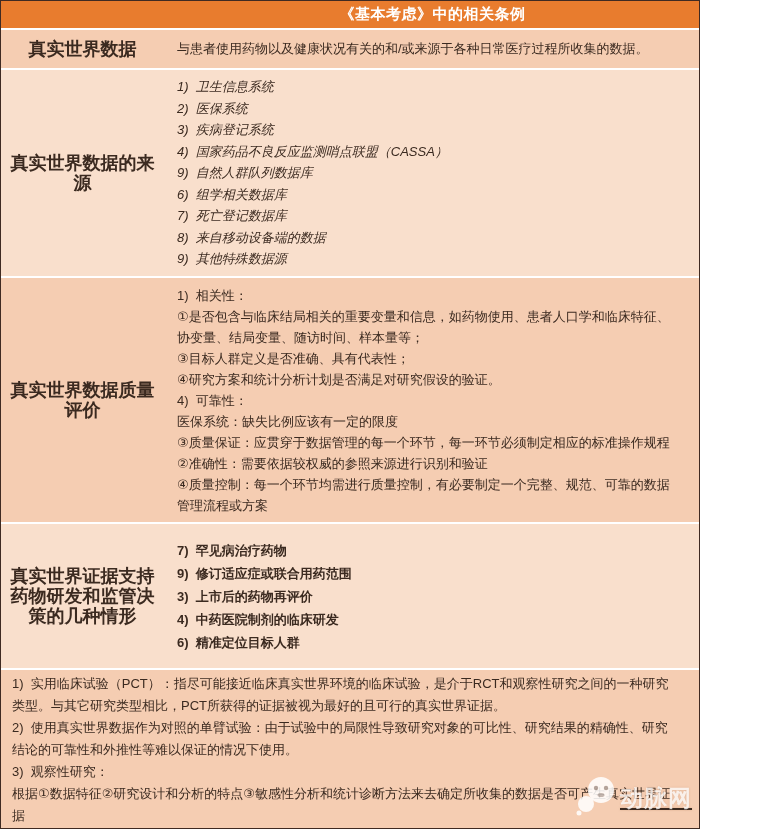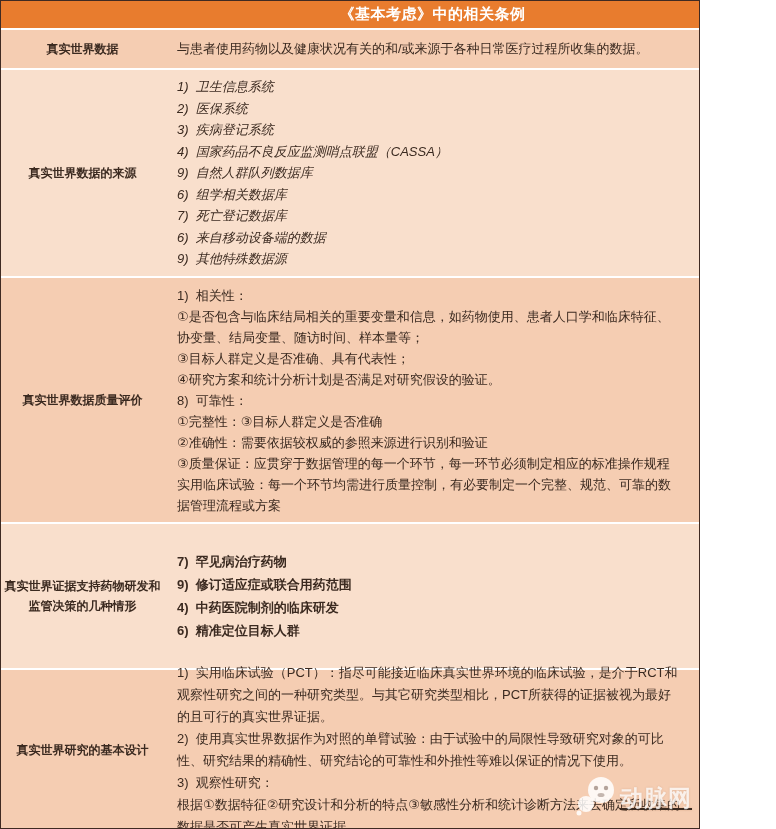--- a/index.html
+++ b/index.html
@@ -30,21 +30,21 @@
   .row.dark  { background:var(--row-dark,#f5cdb2); }
   .row.light { background:var(--row-light,#f9dfcc); }
   .r1 { height:40px; }
   .r2 { height:208px; }
   .r3 { height:246px; }
   .r4 { height:146px; }
   .r5 { height:159px; border-bottom:none; }
   .lbl {
     flex:0 0 165px; width:165px; box-sizing:border-box;
     display:flex; align-items:center; justify-content:center;
-    text-align:center; font-weight:bold; font-size:12px; line-height:20px;
+    text-align:center; font-weight:bold; font-size:18px; line-height:20px;
     padding:4px 3px;
   }
   .cnt {
     flex:1; display:flex; flex-direction:column; justify-content:center;
     padding:0 20px 0 12px; font-size:13px; box-sizing:border-box;
   }
   .cnt .line { white-space:pre-wrap; }
   .r1 .cnt .line { line-height:18px; }
   .r2 .cnt .line { line-height:21.5px;font-style:italic; }
   .r3 .cnt .line { line-height:21px; }
@@ -80,52 +80,52 @@
     <div class="row light r2">
       <div class="lbl">真实世界数据的来源</div>
       <div class="cnt">
           <div class="line">1)  卫生信息系统</div>
           <div class="line">2)  医保系统</div>
           <div class="line">3)  疾病登记系统</div>
           <div class="line">4)  国家药品不良反应监测哨点联盟（CASSA）</div>
           <div class="line">9)  自然人群队列数据库</div>
           <div class="line">6)  组学相关数据库</div>
           <div class="line">7)  死亡登记数据库</div>
-          <div class="line">6)  来自移动设备端的数据</div>
+          <div class="line">8)  来自移动设备端的数据</div>
           <div class="line">9)  其他特殊数据源</div>
         </div>
     </div>
 
     <div class="row dark r3">
       <div class="lbl">真实世界数据质量评价</div>
       <div class="cnt">
           <div class="line">1)  相关性：</div>
           <div class="line">①是否包含与临床结局相关的重要变量和信息，如药物使用、患者人口学和临床特征、协变量、结局变量、随访时间、样本量等；</div>
           <div class="line">③目标人群定义是否准确、具有代表性；</div>
           <div class="line">④研究方案和统计分析计划是否满足对研究假设的验证。</div>
-          <div class="line">8)  可靠性：</div>
-          <div class="line">①完整性：③目标人群定义是否准确</div>
+          <div class="line">4)  可靠性：</div>
+          <div class="line">医保系统：缺失比例应该有一定的限度</div>
+          <div class="line">③质量保证：应贯穿于数据管理的每一个环节，每一环节必须制定相应的标准操作规程</div>
           <div class="line">②准确性：需要依据较权威的参照来源进行识别和验证</div>
-          <div class="line">③质量保证：应贯穿于数据管理的每一个环节，每一环节必须制定相应的标准操作规程</div>
-          <div class="line">实用临床试验：每一个环节均需进行质量控制，有必要制定一个完整、规范、可靠的数据管理流程或方案</div>
+          <div class="line">④质量控制：每一个环节均需进行质量控制，有必要制定一个完整、规范、可靠的数据管理流程或方案</div>
         </div>
     </div>
 
     <div class="row light r4">
       <div class="lbl">真实世界证据支持药物研发和监管决策的几种情形</div>
       <div class="cnt">
           <div class="line">7)  罕见病治疗药物</div>
           <div class="line">9)  修订适应症或联合用药范围</div>
+          <div class="line">3)  上市后的药物再评价</div>
           <div class="line">4)  中药医院制剂的临床研发</div>
           <div class="line">6)  精准定位目标人群</div>
         </div>
     </div>
 
     <div class="row dark r5">
-      <div class="lbl">真实世界研究的基本设计</div>
       <div class="cnt">
           <div class="line">1)  实用临床试验（PCT）：指尽可能接近临床真实世界环境的临床试验，是介于RCT和观察性研究之间的一种研究类型。与其它研究类型相比，PCT所获得的证据被视为最好的且可行的真实世界证据。</div>
           <div class="line">2)  使用真实世界数据作为对照的单臂试验：由于试验中的局限性导致研究对象的可比性、研究结果的精确性、研究结论的可靠性和外推性等难以保证的情况下使用。</div>
           <div class="line">3)  观察性研究：</div>
           <div class="line">根据①数据特征②研究设计和分析的特点③敏感性分析和统计诊断方法来去确定所收集的数据是否可产生真实世界证据</div>
         </div>
     </div>
 
   </div>
 

